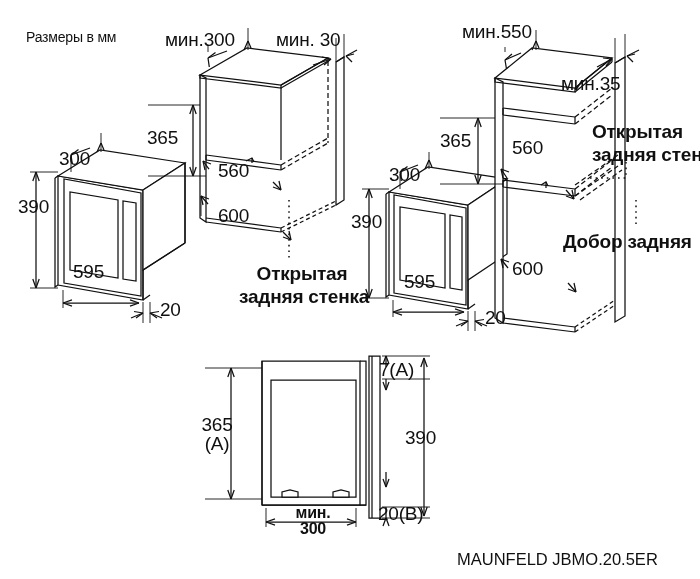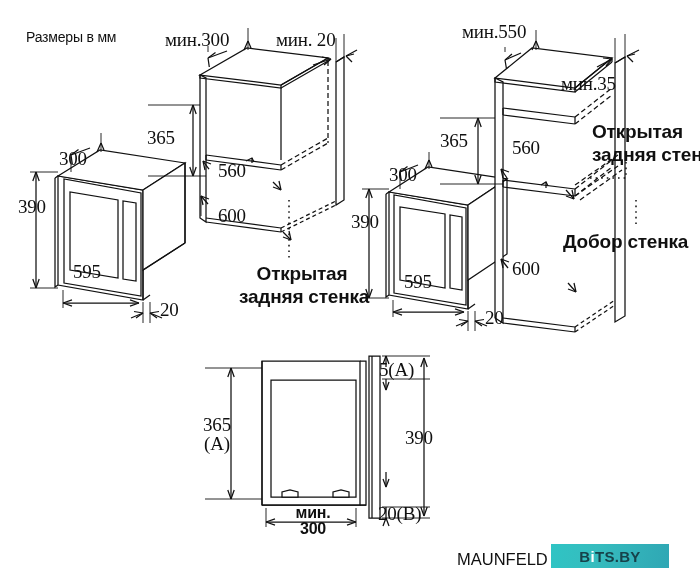--- a/index.html
+++ b/index.html
@@ -14,21 +14,21 @@
   svg.draw{position:absolute;left:0;top:0;width:700px;height:579px;}
   .lbl{
     position:absolute;
     font-family:"Liberation Sans","DejaVu Sans",sans-serif;
     color:#101010;
     white-space:pre;
     line-height:1.02;
     letter-spacing:-0.2px;
   }
   .t-title{font-size:14px;font-weight:400;margin-top:8px;}
-  .t-dim{font-size:19px;font-weight:400;font-family:Liberation Serif, serif;}
+  .t-dim{font-size:19px;font-weight:400;}
   .t-dim-sm{font-size:16px;font-weight:700;}
   .t-note{font-size:19px;font-weight:700;line-height:1.22;}
   .t-model{font-size:16.5px;font-weight:400;letter-spacing:0px;}
   .ctr{text-align:center;}
   #watermark{
     position:absolute;
     left:551px;top:544px;
     width:118px;height:24px;
     background:linear-gradient(100deg,#2fc4c4 0%,#36bcbe 38%,#2fa7b4 100%);
     display:flex;align-items:center;justify-content:center;
@@ -373,48 +373,45 @@
   </svg>
 
   <div class="lbl t-title" style="left:26px;top:22px;">Размеры в мм</div>
 
   <div class="lbl t-dim" style="left:59px;top:149px;">300</div>
   <div class="lbl t-dim" style="left:18px;top:197px;">390</div>
   <div class="lbl t-dim" style="left:73px;top:262px;">595</div>
   <div class="lbl t-dim" style="left:160px;top:300px;">20</div>
 
   <div class="lbl t-dim" style="left:165px;top:30px;">мин.300</div>
-  <div class="lbl t-dim" style="left:276px;top:30px;">мин. 20</div>
+  <div class="lbl t-dim" style="left:276px;top:30px;">мин. 30</div>
   <div class="lbl t-dim" style="left:147px;top:128px;">365</div>
   <div class="lbl t-dim" style="left:218px;top:161px;">560</div>
   <div class="lbl t-dim" style="left:218px;top:206px;">600</div>
   <div class="lbl t-note ctr" style="left:239px;top:262px;width:126px;">Открытая
 задняя стенка</div>
 
   <div class="lbl t-dim" style="left:389px;top:165px;">300</div>
   <div class="lbl t-dim" style="left:351px;top:212px;">390</div>
   <div class="lbl t-dim" style="left:404px;top:272px;">595</div>
   <div class="lbl t-dim" style="left:485px;top:308px;">20</div>
 
   <div class="lbl t-dim" style="left:462px;top:22px;">мин.550</div>
   <div class="lbl t-dim" style="left:561px;top:30px;margin-top:44px;">мин.35</div>
   <div class="lbl t-dim" style="left:440px;top:131px;">365</div>
   <div class="lbl t-dim" style="left:512px;top:138px;">560</div>
   <div class="lbl t-dim" style="left:512px;top:259px;">600</div>
   <div class="lbl t-note" style="left:592px;top:120px;">Открытая
 задняя стенка</div>
-  <div class="lbl t-note" style="left:563px;top:230px;">Добор стенка</div>
+  <div class="lbl t-note" style="left:563px;top:230px;">Добор задняя</div>
 
   <div class="lbl t-dim ctr" style="left:193px;top:415px;width:48px;">365
 (A)</div>
   <div class="lbl t-dim-sm ctr" style="left:285px;top:505px;width:56px;">мин.
 300</div>
-  <div class="lbl t-dim" style="left:379px;top:360px;">5(A)</div>
+  <div class="lbl t-dim" style="left:379px;top:360px;">7(A)</div>
   <div class="lbl t-dim" style="left:378px;top:504px;">20(B)</div>
   <div class="lbl t-dim" style="left:405px;top:428px;">390</div>
 
   <div class="lbl t-model" style="left:457px;top:551px;">MAUNFELD JBMO.20.5ER</div>
 
-  <div id="watermark">
-    <span class="wm-text"><span>B</span><span class="wm-i">i</span><span>TS.BY</span></span>
-  </div>
 
 </div>
 
 </body></html>

